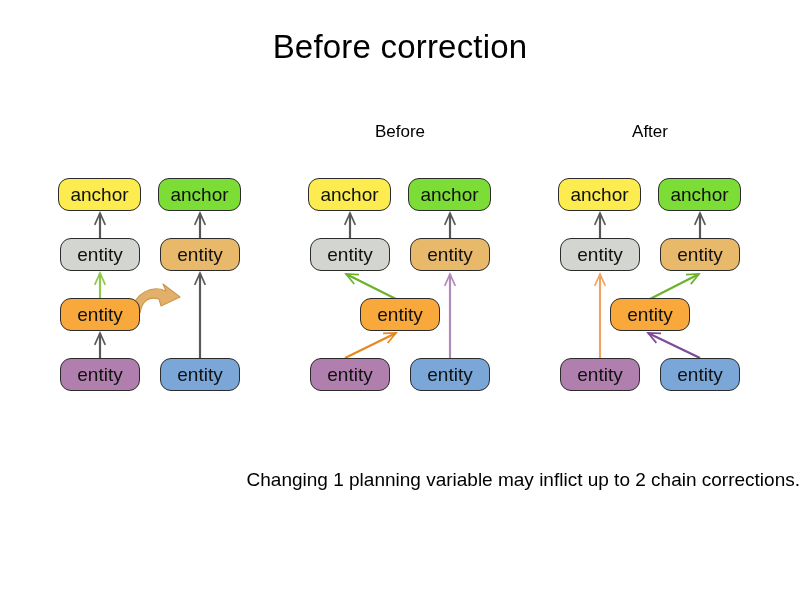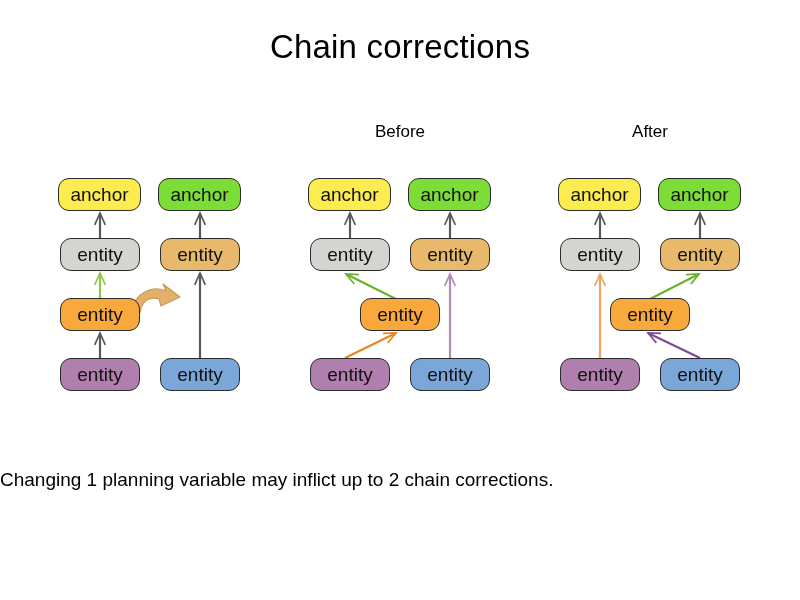--- a/index.html
+++ b/index.html
@@ -30,21 +30,21 @@
     font-size: 33px;
     font-weight: normal;
     letter-spacing: 0.2px;
     color: #000;
   }
   .caption {
     position: absolute;
     left: 0;
     top: 469px;
     width: 800px;
-    text-align: left;
+    text-align: right;
     font-size: 19px;
     color: #000;
   }
   .panel-label {
     position: absolute;
     font-size: 17px;
     text-align: center;
     color: #000;
     width: 120px;
   }
@@ -68,21 +68,21 @@
     height: 600px;
     pointer-events: none;
     overflow: visible;
   }
 </style>
 </head>
 <body style="background: rgb(255, 255, 255);">
 
 <div id="stage">
 
-  <div class="title">Chain corrections</div>
+  <div class="title">Before correction</div>
 
   <div class="panel-label" style="left:590px; top:122px;">After</div>
   <div class="panel-label" style="left:340px; top:122px;">Before</div>
 
   <svg class="edges" viewBox="0 0 800 600" xmlns="http://www.w3.org/2000/svg">
     <g id="edge-group">
         <g>
           <line x1="100" y1="238" x2="100" y2="213" stroke="#595959" stroke-width="2.2" stroke-linecap="butt"></line>
           <path d="M 105.3008858897744 224.87015622406 L 100 213 L 94.6991141102256 224.87015622406" fill="none" stroke="#595959" stroke-width="1.7" stroke-linecap="butt"></path>
         </g>

